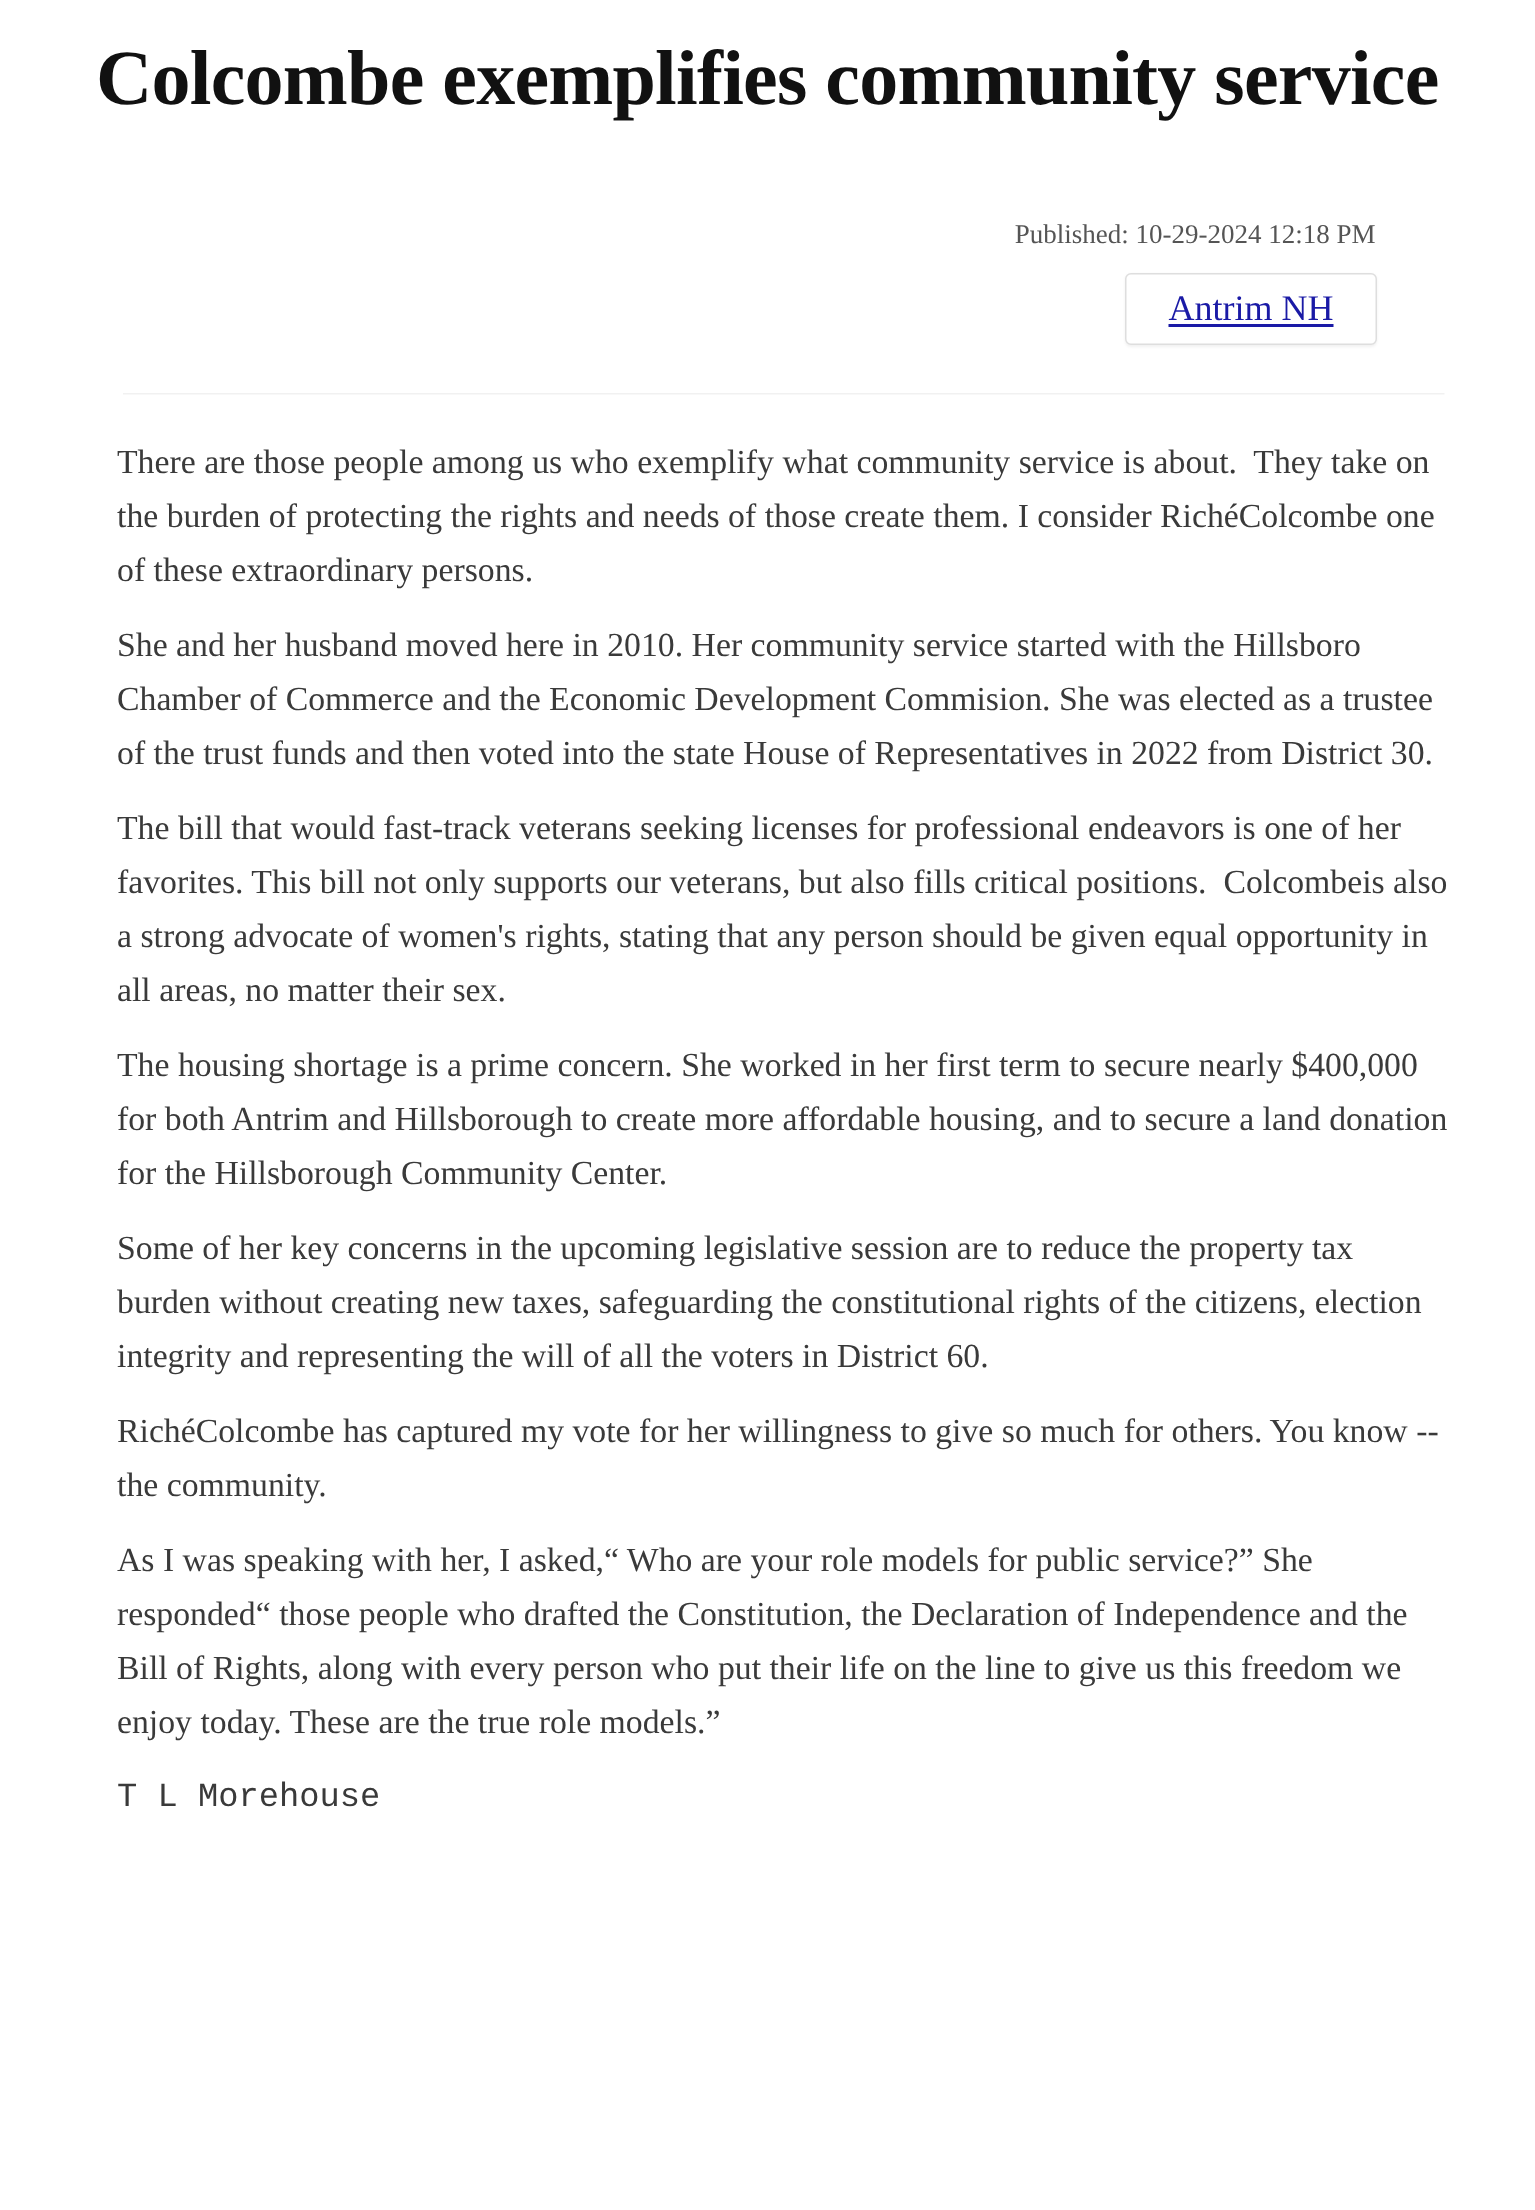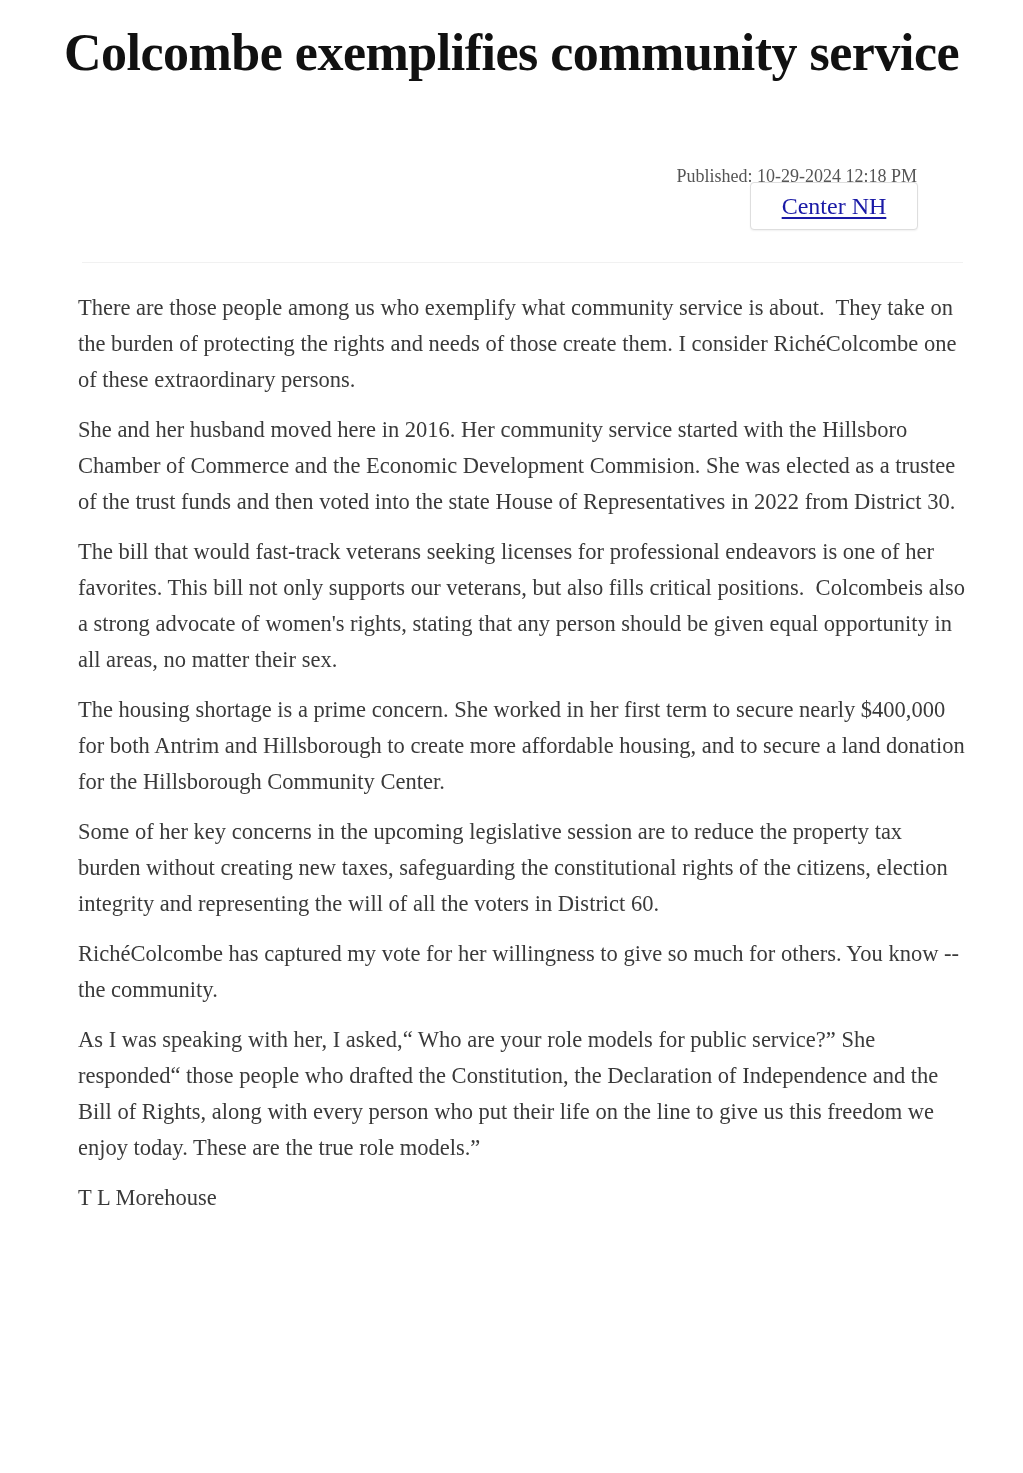--- a/index.html
+++ b/index.html
@@ -33,21 +33,21 @@
       font-family: "Liberation Serif", "DejaVu Serif", serif;
       font-weight: bold;
       font-size: 52px;
       line-height: 58px;
       color: #111111;
       letter-spacing: -0.5px;
     }
     .published {
       position: absolute;
       right: 106px;
-      top: 164px;
+      top: 144px;
       font-size: 18px;
       line-height: 24px;
       color: #555555;
     }
     .location-tag {
       position: absolute;
       right: 105px;
       top: 182px;
       width: 168px;
       height: 48px;
@@ -82,38 +82,39 @@
     }
     .body-text p {
       margin: 0 0 14px 0;
       font-size: 22.5px;
       line-height: 36px;
       color: #3a3a3a;
       white-space: pre-wrap;
     }
     .body-text p.signature {
       margin-top: 4px;
+      font-family: Liberation Mono, monospace;
     }
   </style>
 </head>
 <body>
 
 <div class="article">
   <div class="header">
     <h1 class="headline">Colcombe exemplifies community service</h1>
     <div class="published">Published: 10-29-2024 12:18 PM</div>
     <div class="location-tag">
-      <a href="#">Center NH</a>
+      <a href="#">Antrim NH</a>
     </div>
     <div class="divider"></div>
   </div>
 
   <div class="body-text">
     <p>There are those people among us who exemplify what community service is about.  They take on the burden of protecting the rights and needs of those create them. I consider RichéColcombe one of these extraordinary persons.</p>
-    <p>She and her husband moved here in 2016. Her community service started with the Hillsboro Chamber of Commerce and the Economic Development Commision. She was elected as a trustee of the trust funds and then voted into the state House of Representatives in 2022 from District 30.</p>
+    <p>She and her husband moved here in 2010. Her community service started with the Hillsboro Chamber of Commerce and the Economic Development Commision. She was elected as a trustee of the trust funds and then voted into the state House of Representatives in 2022 from District 30.</p>
     <p>The bill that would fast-track veterans seeking licenses for professional endeavors is one of her favorites. This bill not only supports our veterans, but also fills critical positions.  Colcombeis also a strong advocate of women's rights, stating that any person should be given equal opportunity in all areas, no matter their sex.</p>
     <p>The housing shortage is a prime concern. She worked in her first term to secure nearly $400,000 for both Antrim and Hillsborough to create more affordable housing, and to secure a land donation for the Hillsborough Community Center.</p>
     <p>Some of her key concerns in the upcoming legislative session are to reduce the property tax burden without creating new taxes, safeguarding the constitutional rights of the citizens, election integrity and representing the will of all the voters in District 60.</p>
     <p>RichéColcombe has captured my vote for her willingness to give so much for others. You know -- the community.</p>
     <p>As I was speaking with her, I asked,“ Who are your role models for public service?” She responded“ those people who drafted the Constitution, the Declaration of Independence and the Bill of Rights, along with every person who put their life on the line to give us this freedom we enjoy today. These are the true role models.”</p>
     <p class="signature">T L Morehouse</p>
   </div>
 </div>
 
 </body></html>

